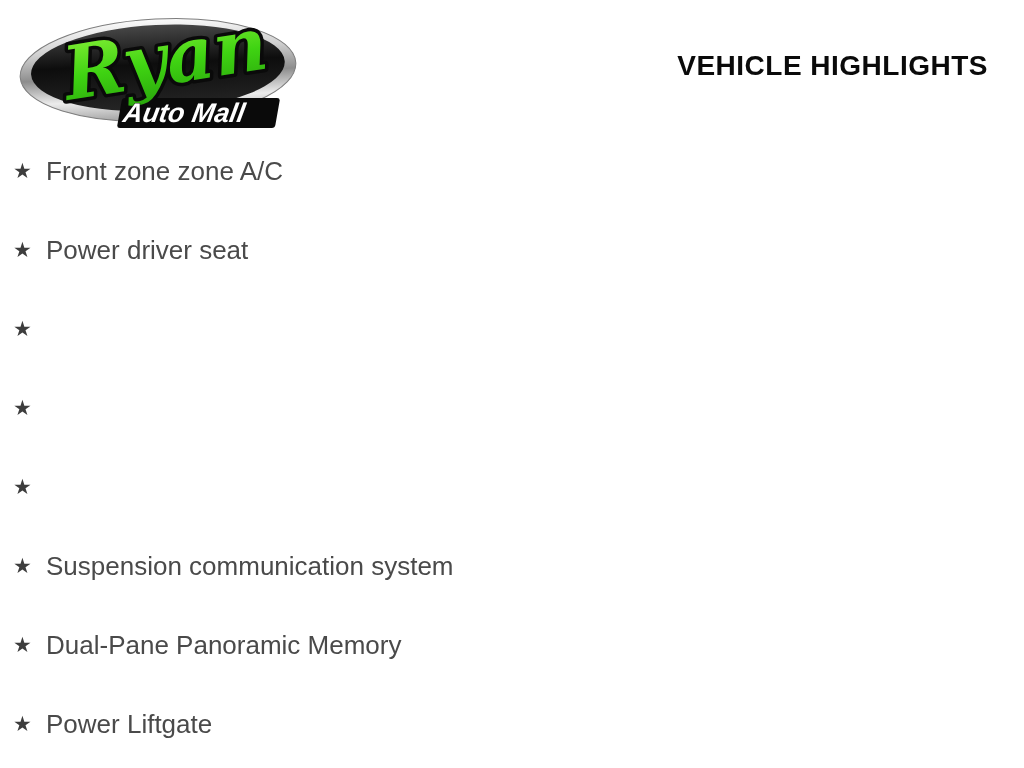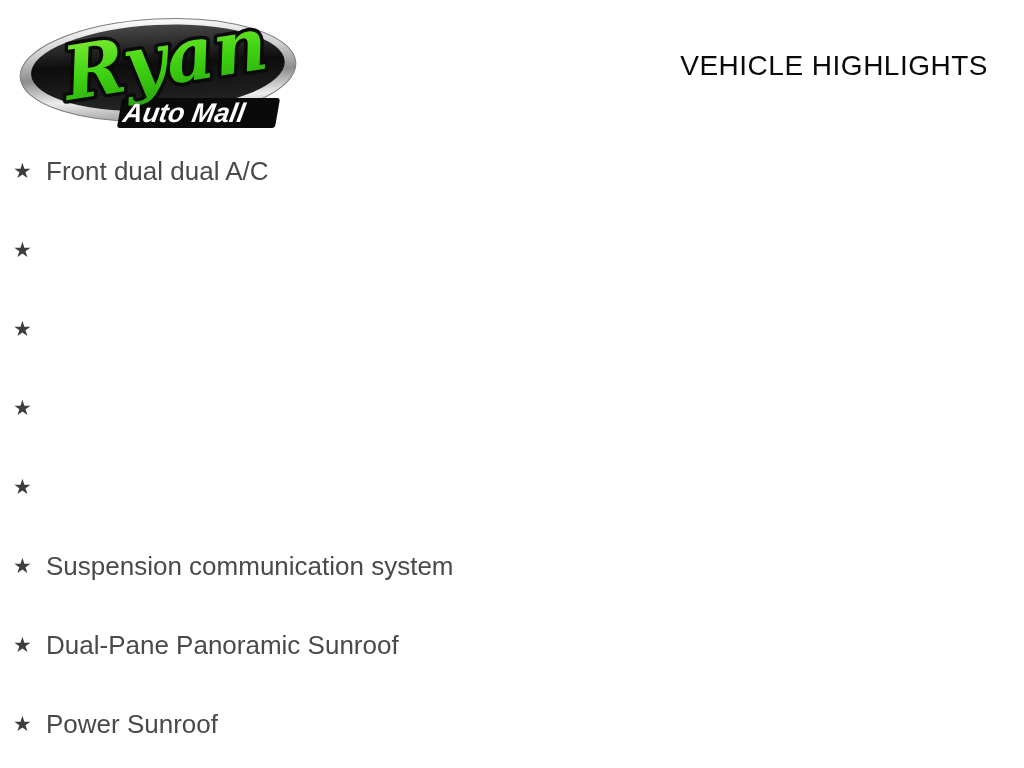--- a/index.html
+++ b/index.html
@@ -27,21 +27,21 @@
     top: 8px;
     left: 10px;
     width: 292px;
     height: 120px;
   }
   .page-title {
     position: absolute;
     top: 50px;
     right: 36px;
     font-size: 28px;
-    font-weight: normal;
+    font-weight: bold;
     color: #0a0a0a;
     letter-spacing: 0.5px;
     white-space: nowrap;
   }
   .highlights-list {
     position: absolute;
     top: 155px;
     left: 13px;
     width: 900px;
   }
@@ -108,25 +108,26 @@
 
       <text x="132" y="114" transform="skewX(-10)" font-family="Liberation Sans, sans-serif" font-style="italic" font-weight="bold" font-size="27" fill="#ffffff" stroke="#0a0a0a" stroke-width="1" paint-order="stroke">Auto Mall</text>
     </svg>
 
     <div class="page-title">VEHICLE HIGHLIGHTS</div>
   </div>
 
   <div class="highlights-list">
     <div class="highlight-item">
       <span class="star-bullet">★</span>
-      <span class="highlight-label">Front dual dual A/C</span>
+      <span class="highlight-label">Front zone zone A/C</span>
     </div>
 
     <div class="highlight-item">
       <span class="star-bullet">★</span>
+      <span class="highlight-label">Power driver seat</span>
     </div>
 
     <div class="highlight-item">
       <span class="star-bullet">★</span>
     </div>
 
     <div class="highlight-item">
       <span class="star-bullet">★</span>
     </div>
 
@@ -134,22 +135,22 @@
       <span class="star-bullet">★</span>
     </div>
 
     <div class="highlight-item">
       <span class="star-bullet">★</span>
       <span class="highlight-label">Suspension communication system</span>
     </div>
 
     <div class="highlight-item">
       <span class="star-bullet">★</span>
-      <span class="highlight-label">Dual-Pane Panoramic Sunroof</span>
+      <span class="highlight-label">Dual-Pane Panoramic Memory</span>
     </div>
 
     <div class="highlight-item">
       <span class="star-bullet">★</span>
-      <span class="highlight-label">Power Sunroof</span>
+      <span class="highlight-label">Power Liftgate</span>
     </div>
   </div>
 
 </div>
 
 </body></html>

